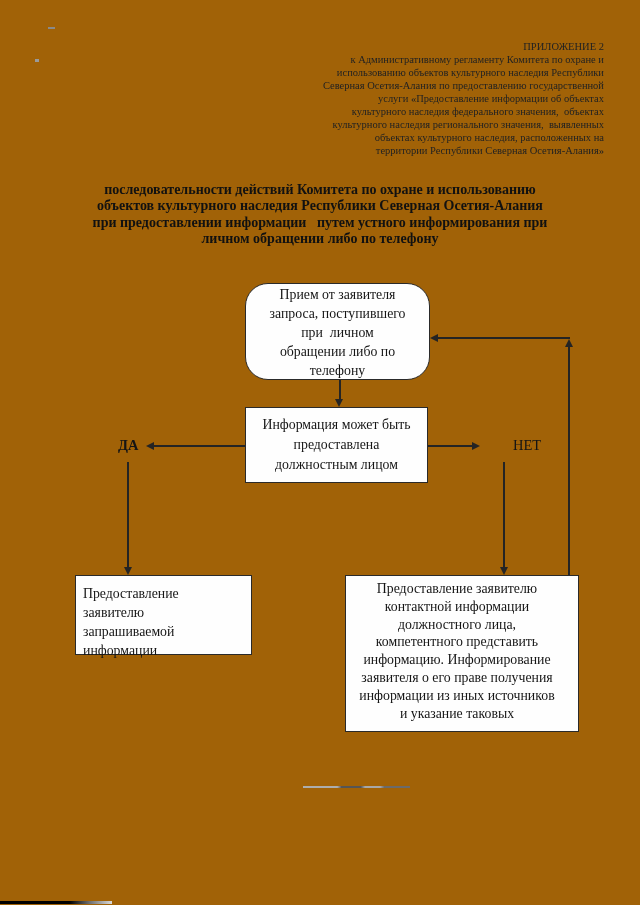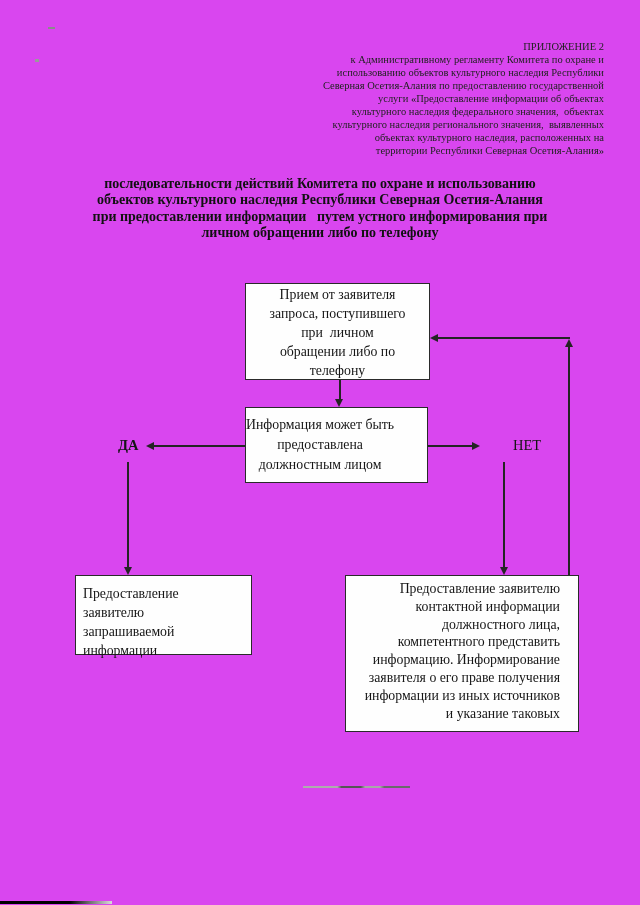--- a/index.html
+++ b/index.html
@@ -5,21 +5,21 @@
   html, body {
     margin: 0;
     padding: 0;
     background: #e8e8e8;
   }
   .page {
     position: relative;
     width: 640px;
     height: 905px;
     margin: 0 auto;
-    background: #d946ef;
+    background: #a16207;
     font-family: "Liberation Serif", "DejaVu Serif", serif;
     color: #1a1a1a;
     overflow: hidden;
   }
   .pre { white-space: pre-wrap; }
 
   
   .appendix-block {
     position: absolute;
     top: 40px;
@@ -36,47 +36,47 @@
   .title-block {
     position: absolute;
     top: 176px;
     left: 28px;
     width: 584px;
     text-align: center;
     font-weight: bold;
     color: #111;
   }
   .title-heading  { font-size: 14.5px; line-height: 17px; letter-spacing: 0.3px; }
-  .title-subtitle { font-size: 14px;   line-height: 16.4px; margin-top: 0; }
+  .title-subtitle { font-size: 14px;   line-height: 16.4px; margin-top: 6px; }
 
   
   .fc-box {
     position: absolute;
     box-sizing: border-box;
     border: 1.6px solid #2a2a2a;
     background: #fefefe;
     font-size: 13.8px;
     color: #151515;
   }
   .box-receive {
     left: 245px; top: 283px; width: 185px; height: 97px;
-    text-align: center; line-height: 19px; padding-top: 1px;
+    text-align: center; line-height: 19px; padding-top: 1px; border-radius: 23px;
   }
   .box-decision {
     left: 245px; top: 407px; width: 183px; height: 76px;
     text-align: center; line-height: 20px;
-    display: flex; align-items: center; 
+    display: flex; align-items: center; justify-content: center;
   }
   .box-yes {
     left: 75px; top: 575px; width: 177px; height: 80px;
     text-align: left; line-height: 19px; padding: 8px 4px 0 7px;
   }
   .box-no {
     left: 345px; top: 575px; width: 234px; height: 157px;
-    text-align: right; line-height: 17.8px; padding: 4px 18px 0 8px;
+    text-align: center; line-height: 17.8px; padding: 4px 18px 0 8px;
   }
 
   
   .branch-label {
     position: absolute;
     font-size: 14.5px;
     color: #151515;
   }
   .label-yes { left: 118px; top: 437px; font-weight: bold; }
   .label-no  { left: 486px; top: 437px; margin-left: 27px; }

